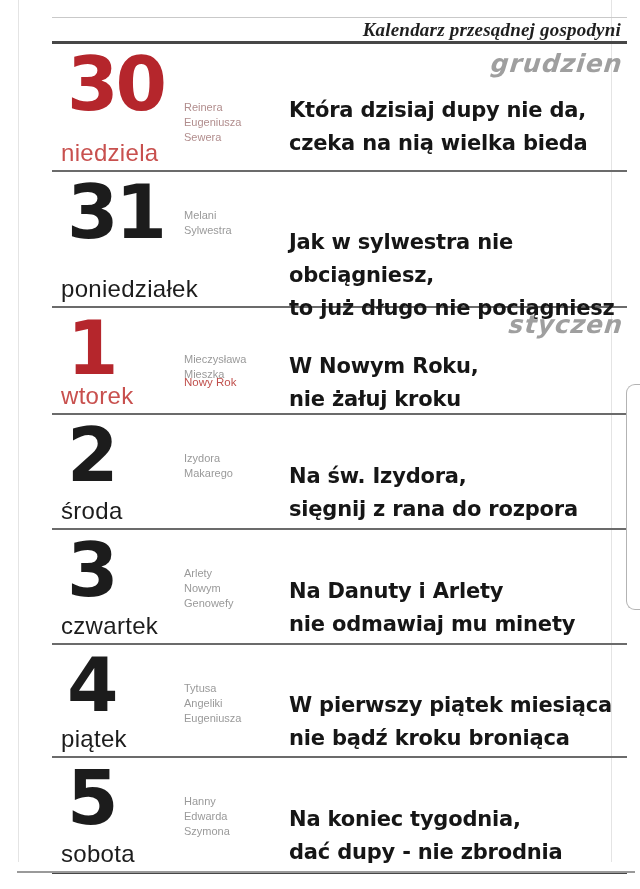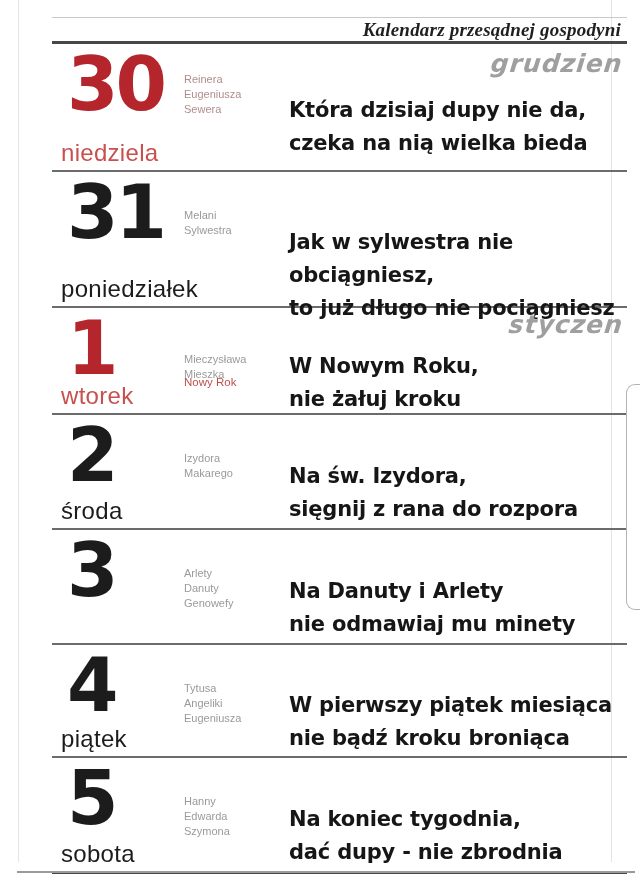--- a/index.html
+++ b/index.html
@@ -56,21 +56,21 @@
   .day{
     position:absolute;left:9px;bottom:5px;
     font-size:24px;line-height:1;color:var(--black);letter-spacing:0.3px;
   }
   .row.red .day{color:var(--red-day);}
   .names{
     position:absolute;left:132px;top:36px;
     font-size:11px;line-height:1.35;color:var(--names-gray);
     white-space:pre-line;
   }
-  .row:nth-child(1) .names{top:28px;color:var(--names-red);}
+  .row:nth-child(1) .names{top:56px;color:var(--names-red);}
   .row:nth-child(3) .names{top:44px;}
   .holiday{
     position:absolute;left:132px;top:68px;
     font-size:11.5px;font-weight:normal;color:var(--holiday);
   }
   .quote{
     position:absolute;left:237px;top:40%;
     font-family:"DejaVu Sans",sans-serif;
     font-weight:700;font-size:21px;line-height:33px;color:#161616;
     letter-spacing:-0.2px;white-space:pre-line;
@@ -141,22 +141,23 @@
     <div class="day">środa</div>
     <div class="names">Izydora
 Makarego</div>
 
     <div class="quote">Na św. Izydora,
 sięgnij z rana do rozpora</div>
 
   </div>
         <div class="row black">
     <div class="num">3</div>
+    <div class="day">czwartek</div>
     <div class="names">Arlety
-Danuty
+Nowym
 Genowefy</div>
 
     <div class="quote">Na Danuty i Arlety
 nie odmawiaj mu minety</div>
 
   </div>
         <div class="row black">
     <div class="num">4</div>
     <div class="day">piątek</div>
     <div class="names">Tytusa

